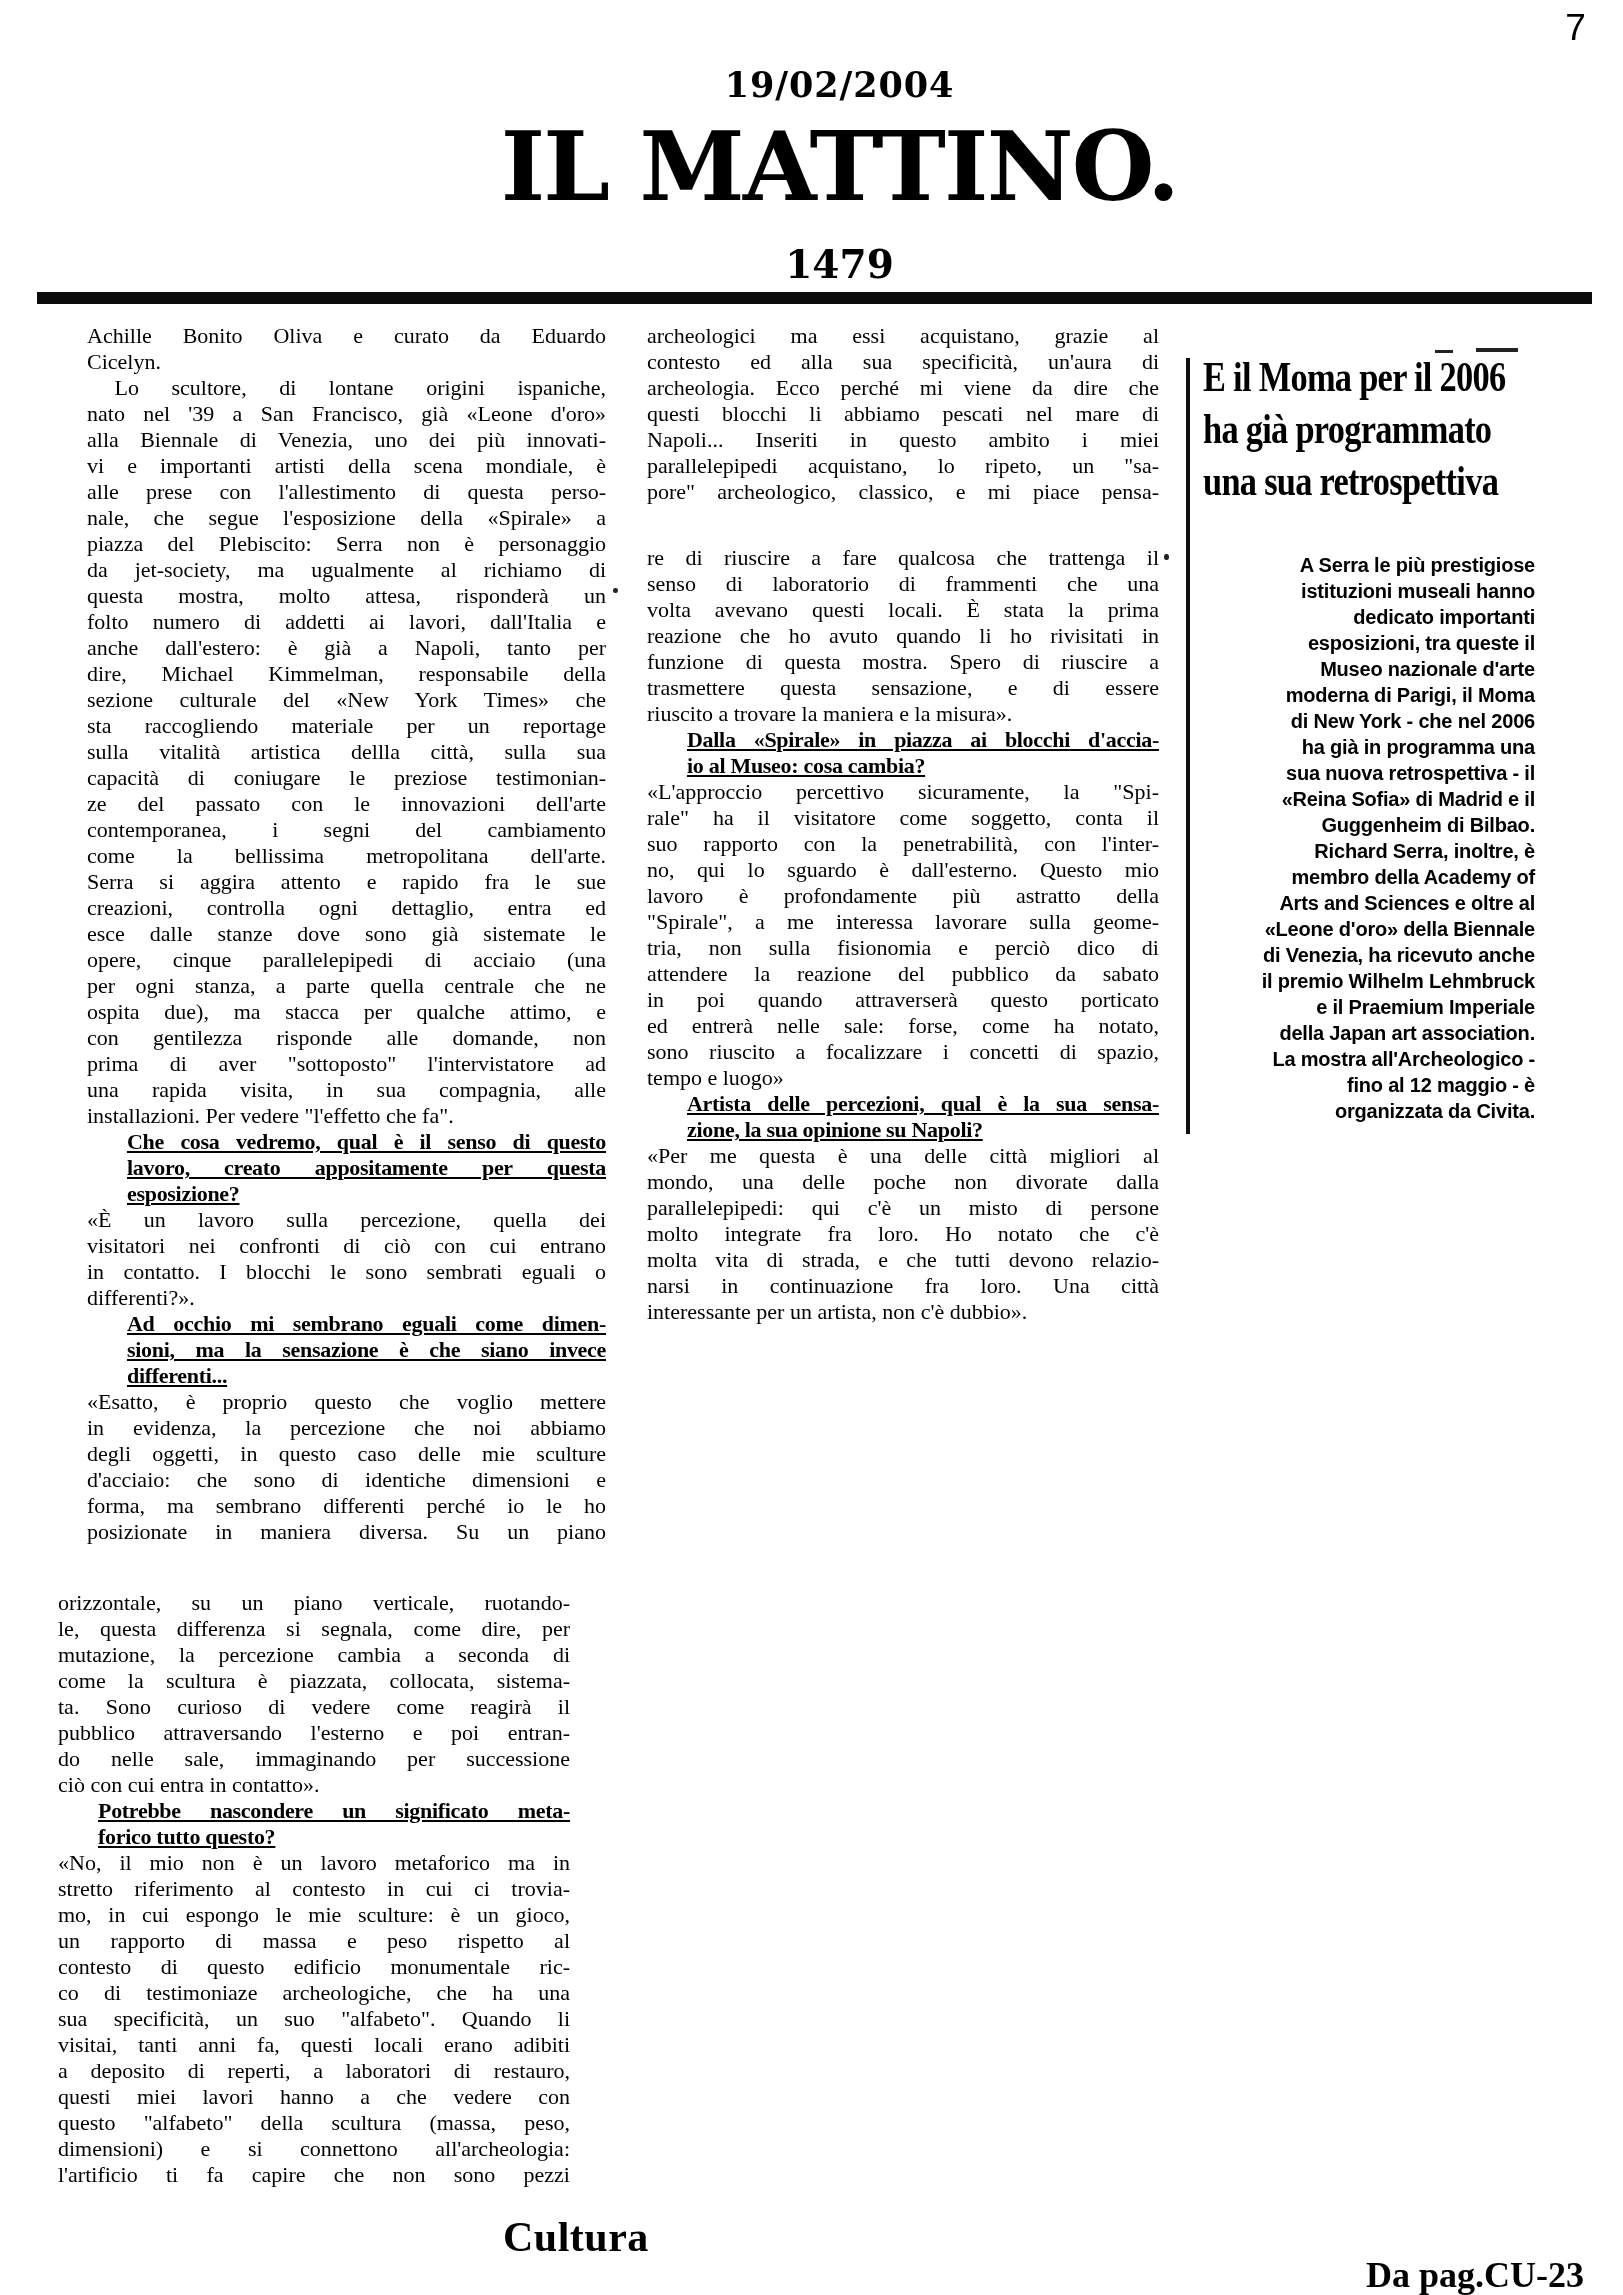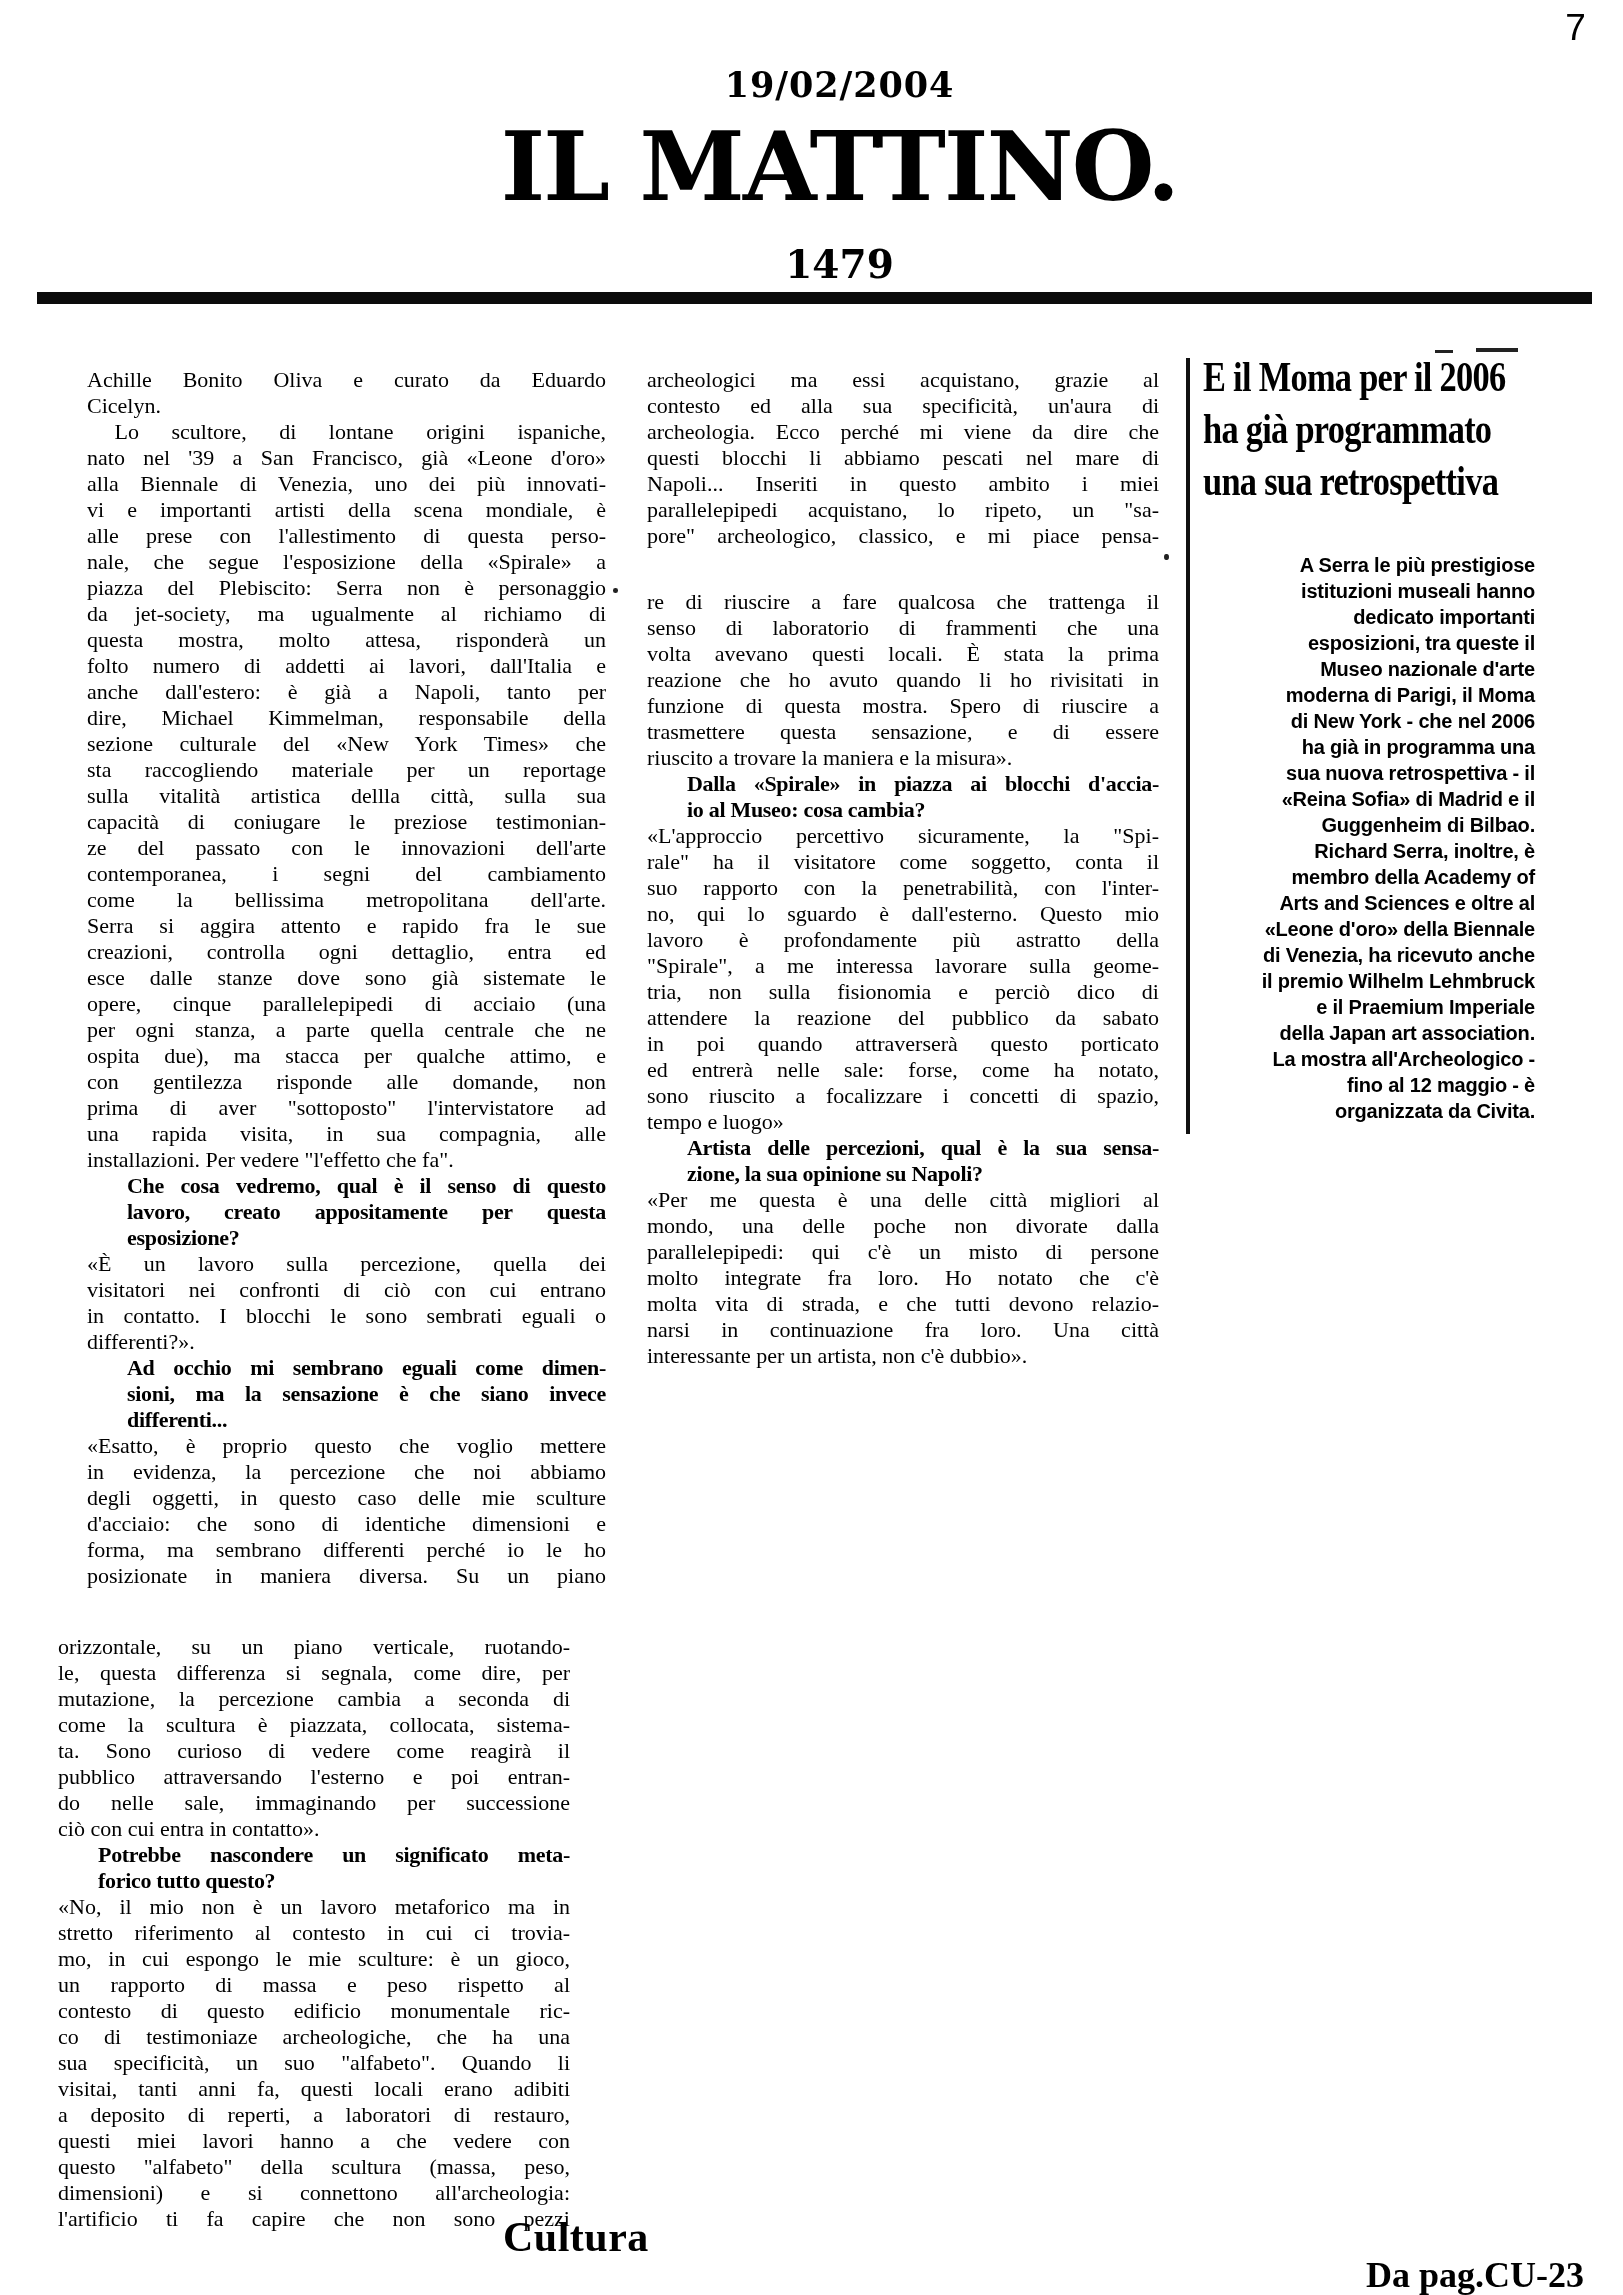--- a/index.html
+++ b/index.html
@@ -30,26 +30,26 @@
   }
   .edition {
     position:absolute; left:0; right:0; top:241px;
     font-family:"DejaVu Serif", serif; font-weight:700; font-size:39px;
   }
   .header-rule {
     position:absolute; left:37px; top:292px; width:1555px; height:12px;
     background:#0b0b0b;
   }
   
-  .tblock { position:absolute; font-size:22px; line-height:26px;margin-top:44px; }
+  .tblock { position:absolute; font-size:22px; line-height:26px; }
   .par { margin:0; }
   .jl { display:block; white-space:pre-line; text-align:justify; text-align-last:justify; }
   .ll { display:block; text-align:left; }
   .ind > .jl { text-indent:27.5px; }
-  .q { font-weight:700; padding-left:40px; letter-spacing:-0.3px; }
+  .q { font-weight:700; padding-left:40px; letter-spacing:-0.3px;text-decoration:underline; }
   .left1 { left:87px;  top:323px;  width:519px; }
   .left2 { left:58px;  top:1590px; width:512px; }
   .midA  { left:647px; top:323px;  width:512px; }
   .midB  { left:647px; top:545px;  width:512px; }
   
   .sidebar-rule {
     position:absolute; left:1186px; top:358px; width:3.7px; height:776px;
     background:#111;
   }
   .sidebar-headline {

